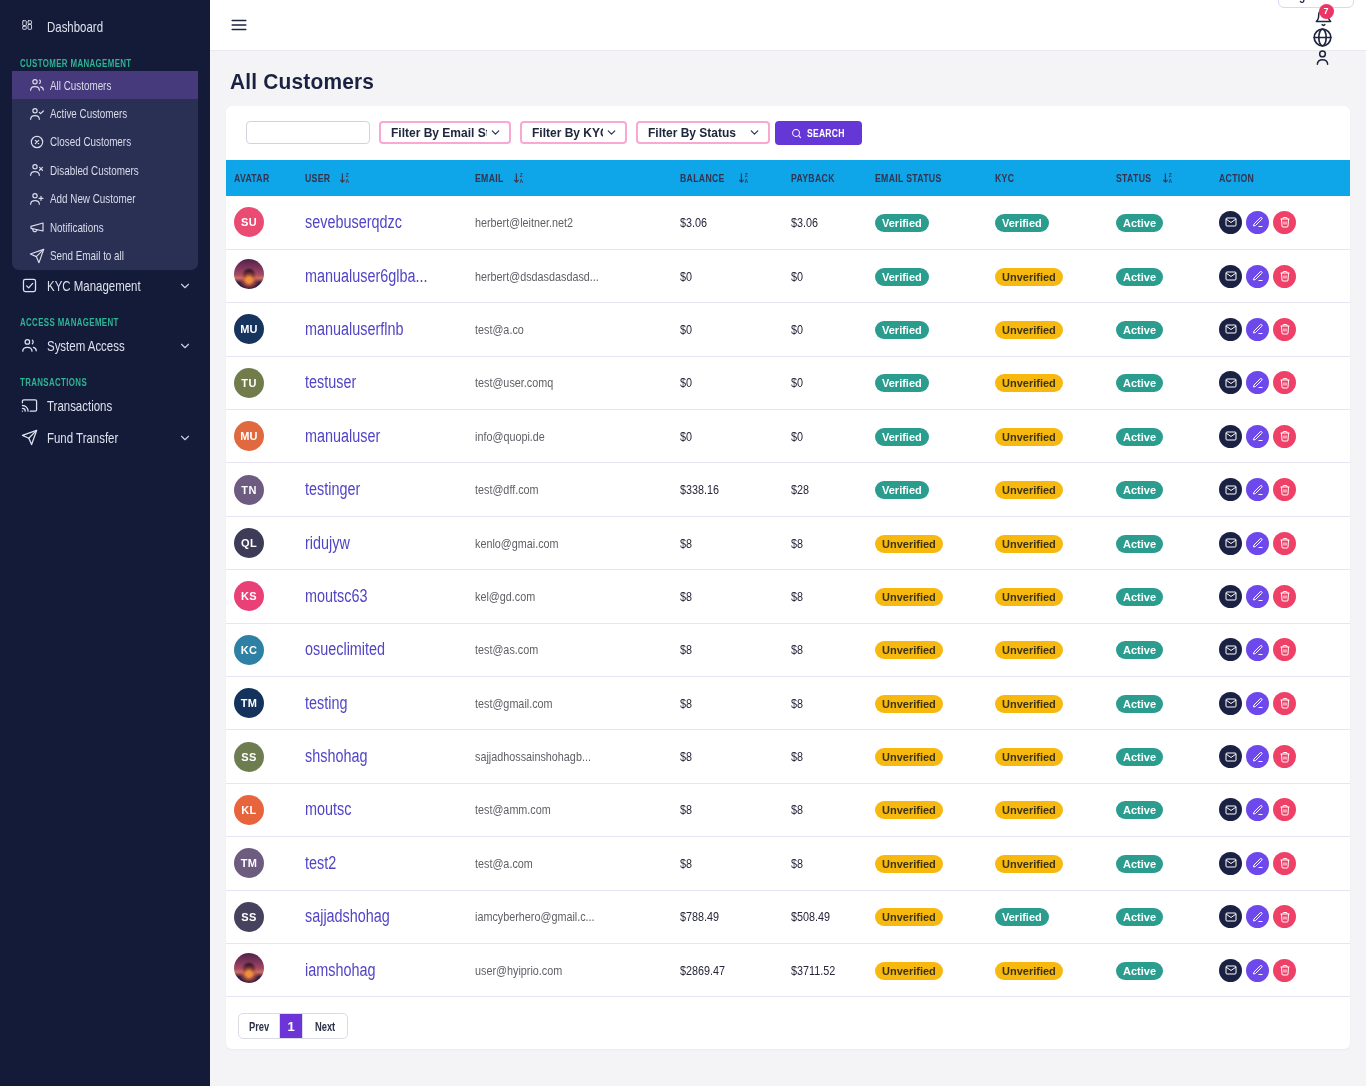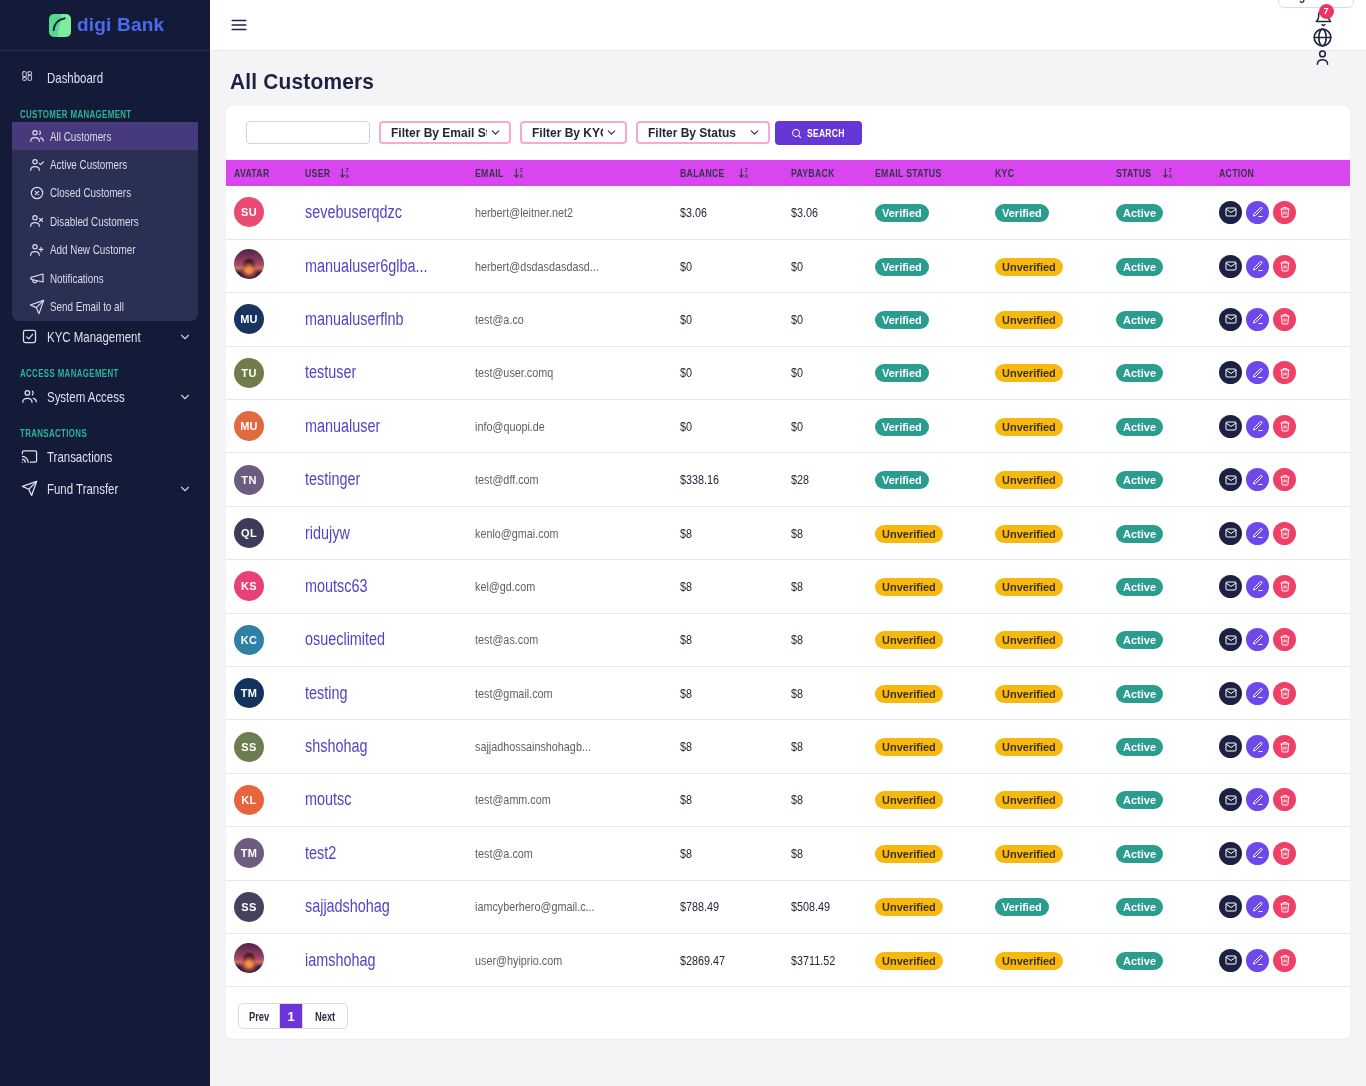--- a/index.html
+++ b/index.html
@@ -44,21 +44,21 @@
 .f-sel b { font-weight:bold; overflow:hidden; }
 .f-sel svg { margin-left:2px; flex:0 0 auto; }
 #sel1 { width:132px; }
 #sel2 { width:107px; }
 #sel3 { width:134px; }
 .btn-search i { display:inline-block; font-style:normal; transform:scaleX(.78); transform-origin:0 50%; margin-right:-10px; }
 .btn-search { margin-left:5px; width:87px; height:24px; background:#6537d6; border:none; border-radius:4px; color:#fff; font-size:11px; font-weight:bold; display:flex; align-items:center; justify-content:center; gap:5px; font-family:"Liberation Sans",sans-serif; letter-spacing:.3px; }
 
 
 table { border-collapse:collapse; width:100%; margin-top:10px; table-layout:fixed; }
-thead tr { background:#d946ef; height:26px; }
+thead tr { background:#0ea5e9; height:36px; }
 th { font-size:11px; color:#35324c; text-align:left; font-weight:bold; letter-spacing:.4px; text-transform:uppercase; }
 th .sort { vertical-align:-2px; margin-left:5px; }
 col.w-av { width:79px; } col.w-user { width:170px; } col.w-email { width:205px; }
 col.w-bal { width:111px; } col.w-pay { width:84px; } col.w-ev { width:120px; }
 col.w-kyc { width:121px; } col.w-st { width:103px; } col.w-act { width:131px; }
 th:first-child, td:first-child { padding-left:8px; }
 tbody tr { height:53.4px; border-bottom:1px solid #e8e4f4; }
 tbody tr:last-child { border-bottom:1px solid #e8e4f4; }
 .avatar { width:30px; height:30px; border-radius:50%; display:inline-flex; align-items:center; justify-content:center; color:#fff; font-size:11px; font-weight:bold; letter-spacing:.3px; }
 .avatar.photo { background:
@@ -89,28 +89,20 @@
 .pagination { display:inline-flex; margin:16px 0 0 12px; border:1px solid #d9dce3; border-radius:5px; overflow:hidden; background:#fff; }
 .pg { height:24px; display:flex; align-items:center; justify-content:center; font-size:13px; font-weight:bold; color:#2c3146; border-right:1px solid #d9dce3; }
 .pg i { font-style:normal; display:inline-block; transform:scaleX(.72); }
 .pg.prev { width:41px; } .pg.next { width:44px; }
 .pg:last-child { border-right:none; }
 .pg.cur { background:#6d34d8; color:#fff; width:23px; padding:0; flex:0 0 23px; }
 </style></head>
 <body>
 
 <aside class="sidebar">
-  <div class="logo-row">
-    <span class="logo-ic">
-        <svg width="22" height="22" viewBox="0 0 22 22">
-          <path d="M4.5 17C5 10 9 5.5 16.5 4.2" fill="none" stroke="#13203c" stroke-width="1.7"></path>
-        </svg>
-      </span>
-    <span class="logo-txt">digi&nbsp;Bank</span>
-  </div>
   <div class="menu">
     <div class="m-item">
         <svg class="mi" width="17" height="17" viewBox="0 0 24 24" fill="none" stroke="currentColor" stroke-width="1.8" stroke-linecap="round" stroke-linejoin="round">
           <svg class="mi" width="17" height="17" viewBox="0 0 24 24" fill="none" stroke="currentColor" stroke-width="1.8" stroke-linecap="round" stroke-linejoin="round">
             <rect x="3.5" y="3.5" width="7" height="9.5" rx="1"></rect>
             <rect x="14" y="3.5" width="7" height="6" rx="1"></rect>
             <rect x="14" y="11" width="7" height="9.5" rx="1"></rect>
             <rect x="3.5" y="14.5" width="7" height="6" rx="1"></rect>
           </svg>
         </svg>

